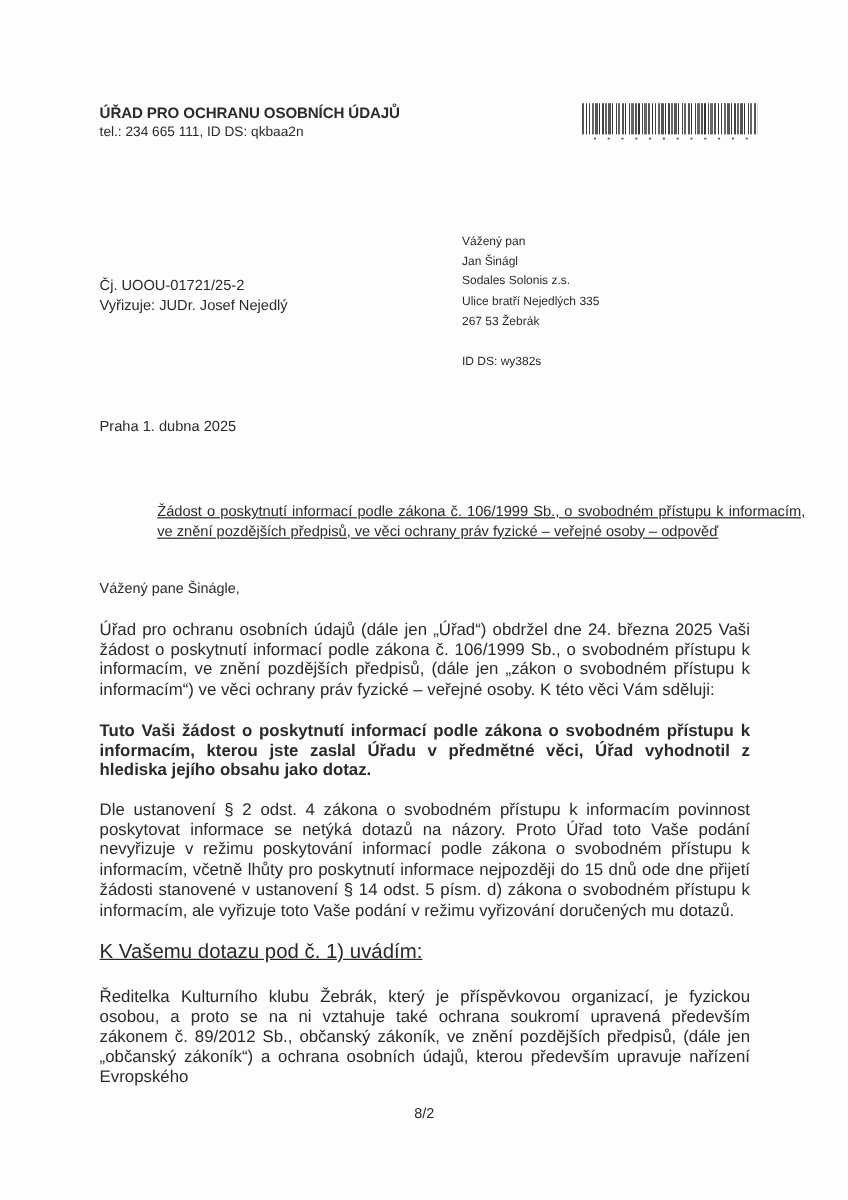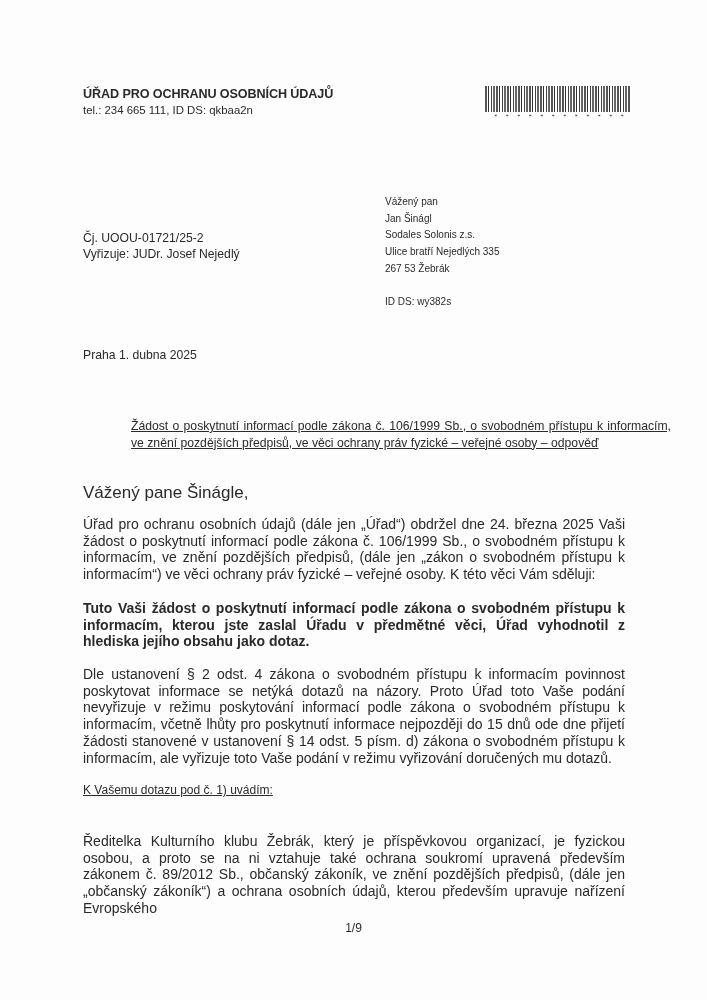--- a/index.html
+++ b/index.html
@@ -17,22 +17,22 @@
         #444 6px 7px, #fff 7px 8px, #666 8px 10px, #fff 10px 11px); }
     .barcode-dots { left: 490px; top: 114px; width: 140px; height: 3px;
       background: radial-gradient(circle, #555 0.8px, transparent 1.2px) 0 0/11.5px 3px repeat-x; }
     .ref { left: 83px; top: 194px; font-size: 12.2px; line-height: 16px; margin-top: 36px; }
     .addressee { left: 385px; top: 194px; font-size: 10px; line-height: 16.7px; }
     .addressee .gap { height: 16px; }
     .date { left: 83px; top: 348px; font-size: 12.2px; }
     .subject { left: 83px; top: 418px; width: 540px; font-size: 12.2px; line-height: 16.5px;
       text-decoration: underline; text-align: justify; margin-left: 48px; }
     .body { left: 83px; width: 542px; font-size: 14px; line-height: 16.7px; text-align: justify; }
-    .salutation { left: 83px; top: 483px; font-size: 17px; }
-    .heading-u { left: 83px; top: 783px; font-size: 12px; text-decoration: underline; }
+    .salutation { left: 83px; top: 483px; font-size: 12px; }
+    .heading-u { left: 83px; top: 783px; font-size: 17px; text-decoration: underline; }
     .pagenum { left: 0; width: 707px; top: 921px; text-align: center; font-size: 12px; }
   </style>
 </head>
 <body>
 
 <div class="abs header">
   <div class="org">ÚŘAD PRO OCHRANU OSOBNÍCH ÚDAJŮ</div>
   <div>tel.: 234 665 111, ID DS: qkbaa2n</div>
 </div>
 
@@ -59,15 +59,15 @@
 <div class="abs subject">Žádost o poskytnutí informací podle zákona č. 106/1999 Sb., o svobodném přístupu k informacím, ve znění pozdějších předpisů, ve věci ochrany práv fyzické – veřejné osoby – odpověď</div>
 
 <div class="abs salutation">Vážený pane Šinágle,</div>
 
 <div class="abs body" style="top:516px;">Úřad pro ochranu osobních údajů (dále jen „Úřad“) obdržel dne 24. března 2025 Vaši žádost o poskytnutí informací podle zákona č. 106/1999 Sb., o svobodném přístupu k informacím, ve znění pozdějších předpisů, (dále jen „zákon o svobodném přístupu k informacím“) ve věci ochrany práv fyzické – veřejné osoby. K této věci Vám sděluji:</div>
 <div class="abs body" style="top:600px;font-weight:bold;">Tuto Vaši žádost o poskytnutí informací podle zákona o svobodném přístupu k informacím, kterou jste zaslal Úřadu v předmětné věci, Úřad vyhodnotil z hlediska jejího obsahu jako dotaz.</div>
 <div class="abs body" style="top:666px;">Dle ustanovení § 2 odst. 4 zákona o svobodném přístupu k informacím povinnost poskytovat informace se netýká dotazů na názory. Proto Úřad toto Vaše podání nevyřizuje v režimu poskytování informací podle zákona o svobodném přístupu k informacím, včetně lhůty pro poskytnutí informace nejpozději do 15 dnů ode dne přijetí žádosti stanovené v ustanovení § 14 odst. 5 písm. d) zákona o svobodném přístupu k informacím, ale vyřizuje toto Vaše podání v režimu vyřizování doručených mu dotazů.</div>
 
 <div class="abs heading-u">K Vašemu dotazu pod č. 1) uvádím:</div>
 
-<div class="abs body" style="top:822px;margin-top:11px;">Ředitelka Kulturního klubu Žebrák, který je příspěvkovou organizací, je fyzickou osobou, a proto se na ni vztahuje také ochrana soukromí upravená především zákonem č. 89/2012 Sb., občanský zákoník, ve znění pozdějších předpisů, (dále jen „občanský zákoník“) a ochrana osobních údajů, kterou především upravuje nařízení Evropského</div>
+<div class="abs body" style="top:822px;">Ředitelka Kulturního klubu Žebrák, který je příspěvkovou organizací, je fyzickou osobou, a proto se na ni vztahuje také ochrana soukromí upravená především zákonem č. 89/2012 Sb., občanský zákoník, ve znění pozdějších předpisů, (dále jen „občanský zákoník“) a ochrana osobních údajů, kterou především upravuje nařízení Evropského</div>
 
-<div class="abs pagenum">1/9</div>
+<div class="abs pagenum">8/2</div>
 
 </body></html>

